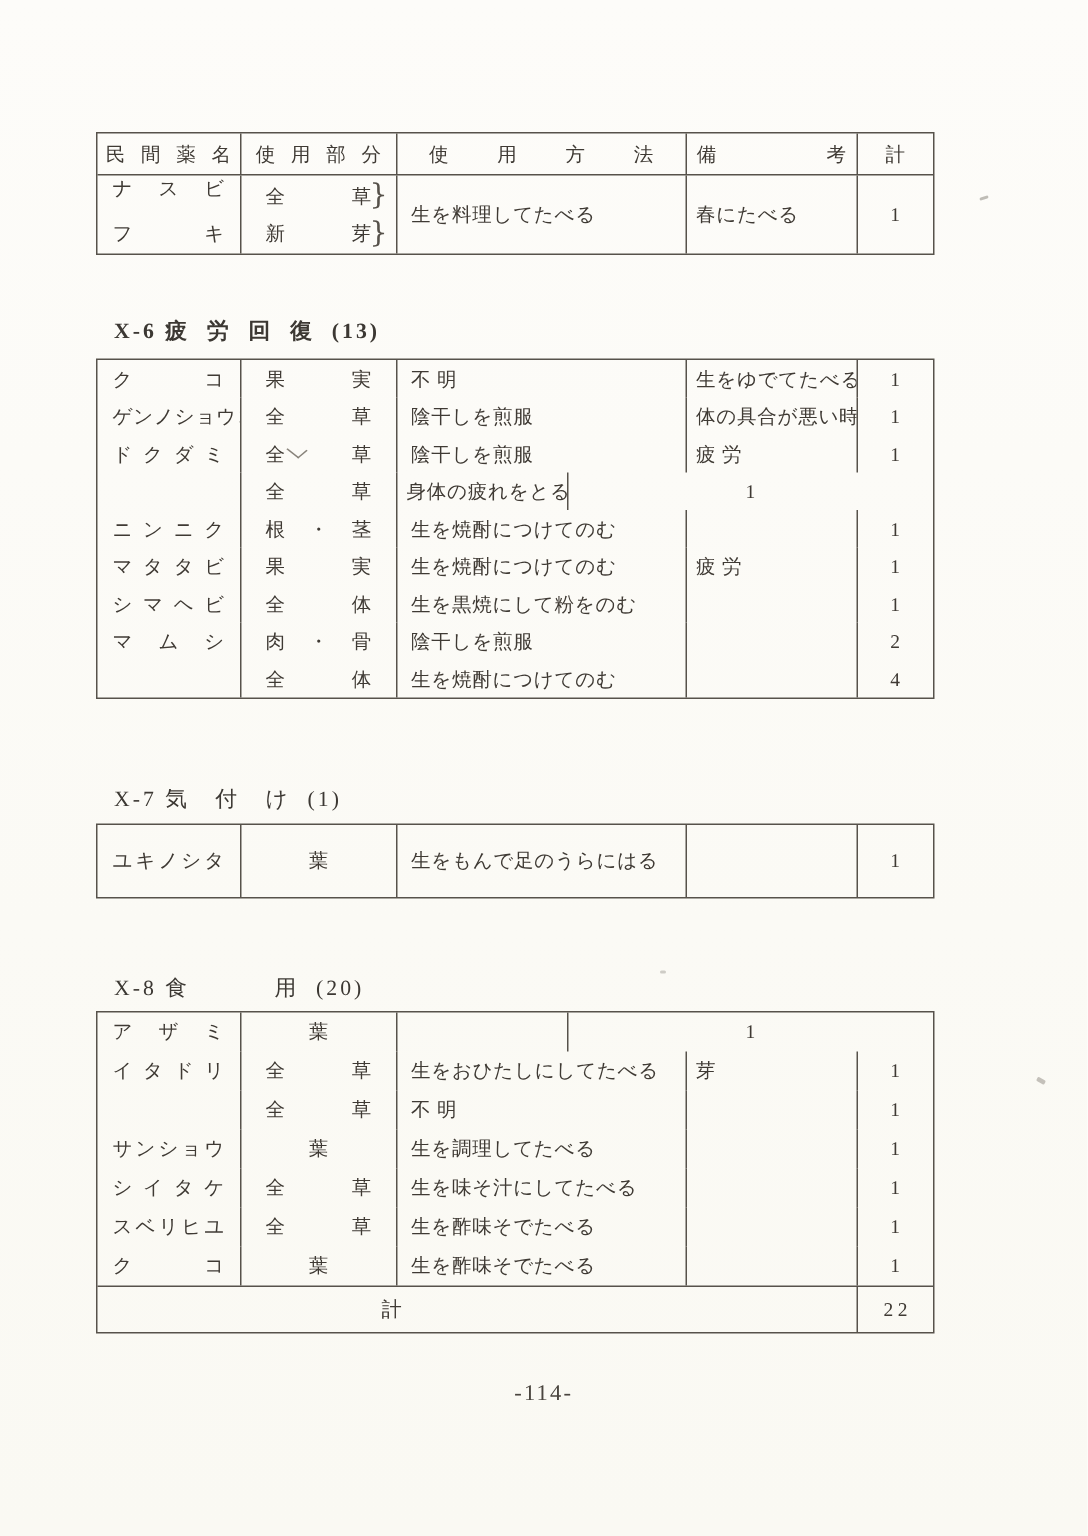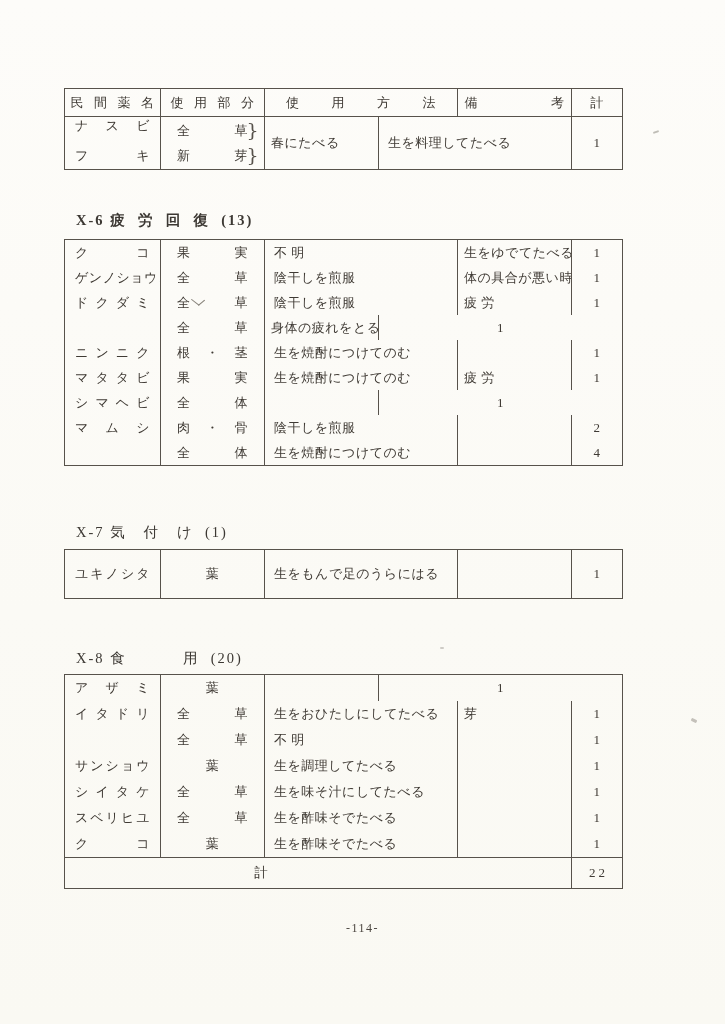--- a/index.html
+++ b/index.html
@@ -59,21 +59,21 @@
     position:absolute;left:76px;
     font-size:14.5px;letter-spacing:2px;white-space:pre;
     color:#3c3833;
   }
   .footer-row{border-top:1px solid var(--line);height:30px;}
   .footer-merged{width:507px;box-sizing:border-box;border-right:1px solid var(--line);display:flex;align-items:center;}
   .footer-label-box{width:393px;text-align:center;font-size:13.5px;letter-spacing:1px;}
   .footer-total{flex:1;display:flex;align-items:center;justify-content:center;font-size:13px;letter-spacing:3px;padding-left:3px;box-sizing:border-box;}
   .page-number{
     position:absolute;left:0;right:0;top:921px;
-    text-align:center;font-size:12px;letter-spacing:1.5px;color:#4a453f;
+    text-align:center;font-size:15px;letter-spacing:1.5px;color:#4a453f;
   }
   .speck{position:absolute;background:#8d887f;border-radius:1px;}
   .tickmark{
     position:absolute;left:193px;top:296px;width:9px;height:7px;
     border-right:1.6px solid #6b655c;border-bottom:1.6px solid #6b655c;
     transform:rotate(38deg) skewX(-12deg);opacity:.8;
   }
 </style>
 </head>
 <body>
@@ -137,25 +137,25 @@
             <span class="brace">}</span>
           </div>
           <div class="part-line">
             <span class="spread">
               <span>新</span>
               <span>芽</span>
             </span>
             <span class="brace">}</span>
           </div>
         </div>
+      <div class="cell c-method">
+        <span>生を料理してたべる</span>
+      </div>
       <div class="cell c-remarks">
         <span>春にたべる</span>
-      </div>
-      <div class="cell c-method">
-        <span>生を料理してたべる</span>
       </div>
       <div class="cell c-total">
         <span>1</span>
       </div>
     </div>
   </div>
 
   <div class="section-title" style="top:211px;font-weight:bold;">X-6 疲  労  回  復  (13)</div>
   <div class="table" id="table-x6" style="top:239px;">
       <div class="row" style="height: 25px;">
@@ -310,20 +310,23 @@
             <span>ヘ</span>
             <span>ビ</span>
           </span>
         </div>
         <div class="cell c-part">
           <span class="spread">
             <span>全</span>
             <span>体</span>
           </span>
         </div>
+        <div class="cell c-method">
+          <span>生を黒焼にして粉をのむ</span>
+        </div>
         <div class="cell c-remarks">
           <span></span>
         </div>
         <div class="cell c-total">
           <span>1</span>
         </div>
       </div>
       <div class="row" style="height: 25px;">
         <div class="cell c-name">
           <span class="spread">

